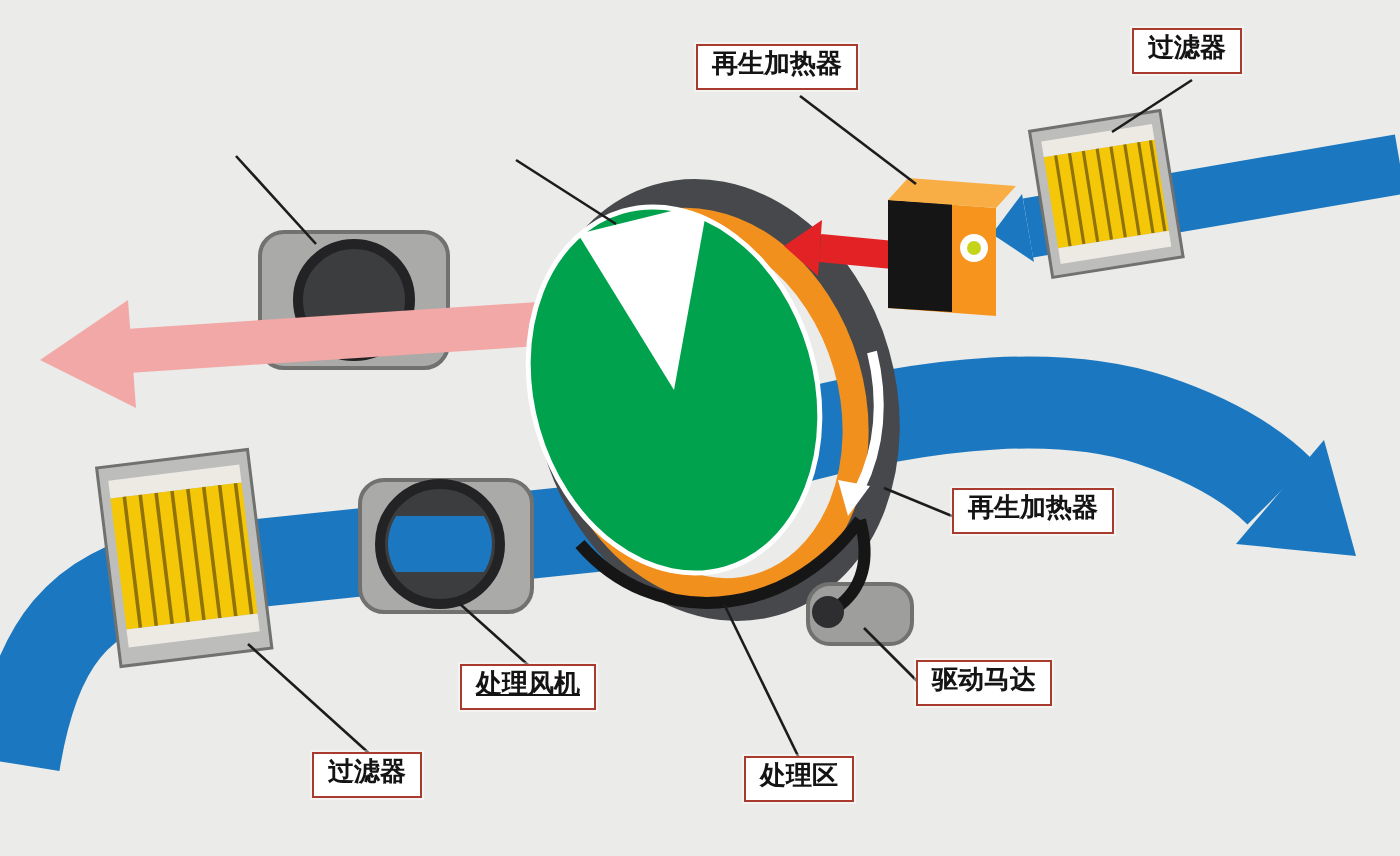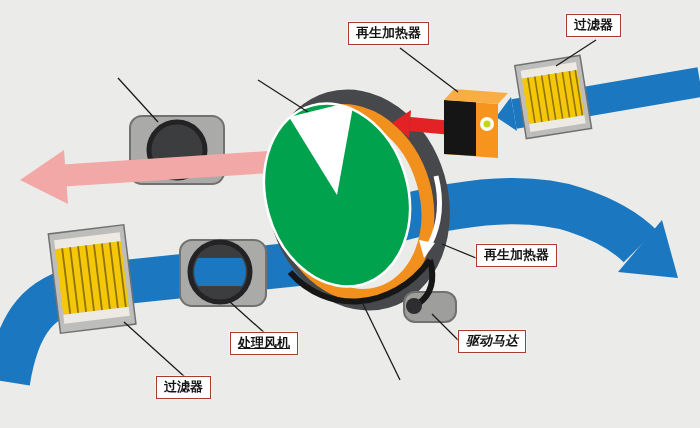--- a/index.html
+++ b/index.html
@@ -118,17 +118,18 @@
     <line x1="460" y1="342" x2="432" y2="314"></line>
     <line x1="400" y1="380" x2="362" y2="302"></line>
     <line x1="268" y1="336" x2="230" y2="302"></line>
     <line x1="186" y1="378" x2="124" y2="322"></line>
   </g>
 </svg>
 
 <div class="label" style="left:348px;top:22px;">再生加热器</div>
 <div class="label" style="left:566px;top:14px;">过滤器</div>
 <div class="label" style="left:476px;top:244px;">再生加热器</div>
-<div class="label" style="left:458px;top:330px;font-style:italic;">驱动马达</div>
+<div class="label" style="left:458px;top:330px;">驱动马达</div>
+<div class="label" style="left:372px;top:378px;">处理区</div>
 <div class="label" style="left:230px;top:332px;text-decoration:underline;">处理风机</div>
 <div class="label" style="left:156px;top:376px;">过滤器</div>
 
 </div>
 
 </body></html>

